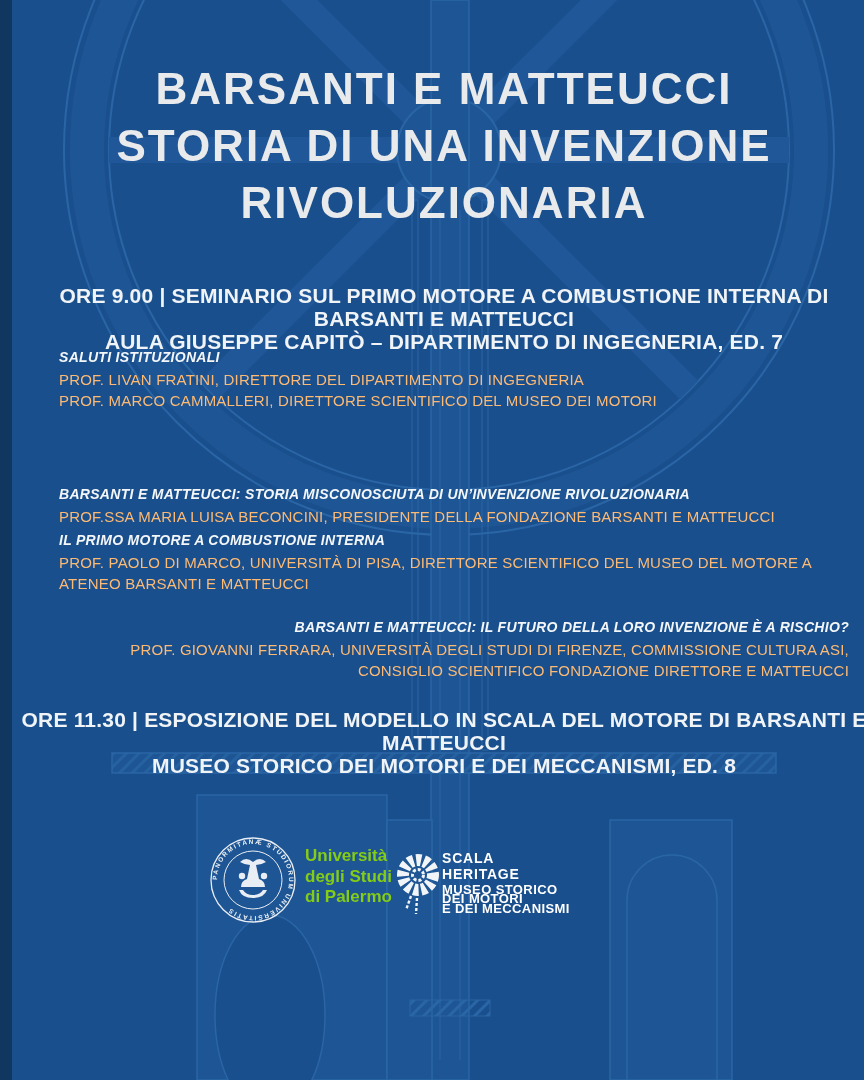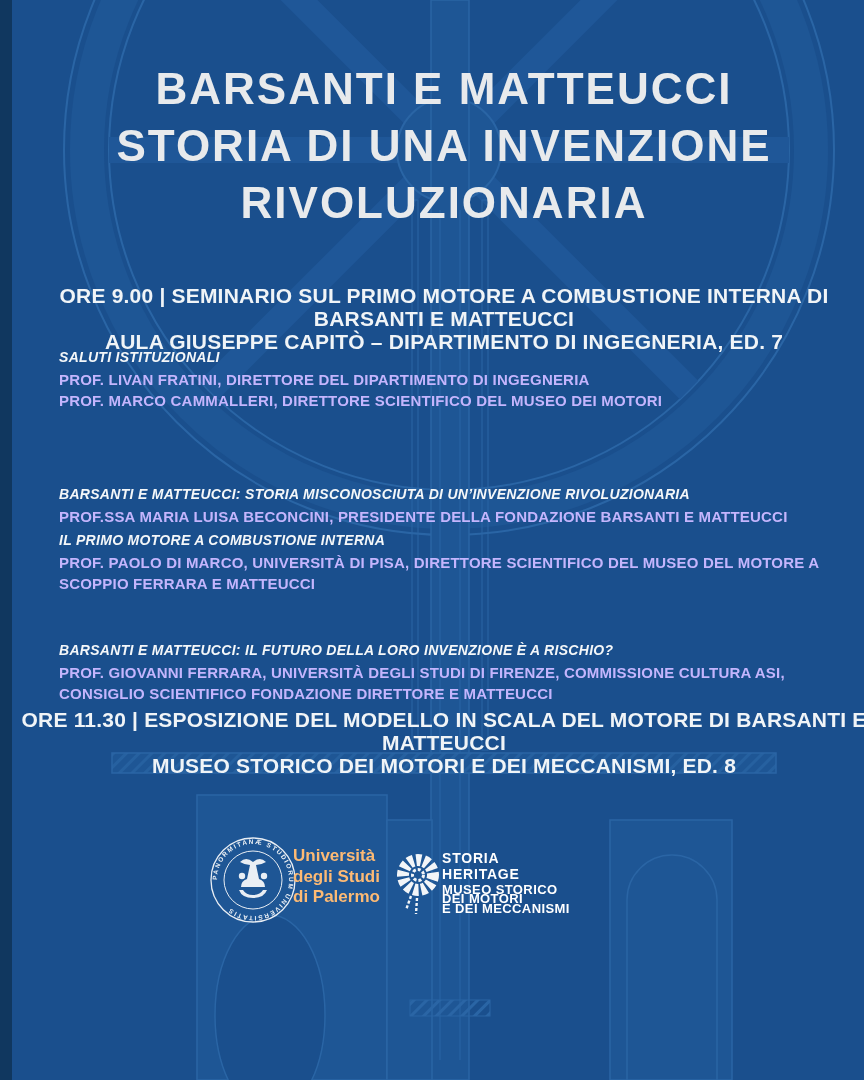--- a/index.html
+++ b/index.html
@@ -19,25 +19,25 @@
   
   .session{
     position:absolute;left:0;width:100%;text-align:center;
     color:#f0f4f7;font-weight:700;font-size:21px;line-height:23px;letter-spacing:.2px;
   }
   .session-1{top:284px;}
   .session-2{top:708px;}
   
   .prog{position:absolute;left:47px;width:790px;}
   .prog-h{color:#f4f7f9;font-weight:700;font-style:italic;font-size:14px;line-height:21.5px;letter-spacing:.3px;}
-  .prog-l{color:#c4b5fd;font-weight:700;font-size:15px;line-height:21.5px;letter-spacing:.2px;}
-  .prog-0{top:347px;} .prog-1{top:427px;} .prog-2{top:484px;} .prog-3{top:530px;} .prog-4{top:640px;}
+  .prog-l{color:#fdba74;font-weight:400;font-size:15px;line-height:21.5px;letter-spacing:.2px;}
+  .prog-0{top:347px;} .prog-1{top:427px;} .prog-2{top:484px;} .prog-3{top:530px;} .prog-4{top:617px;text-align:right;}
   
   .logo{position:absolute;}
-  .unipa-text{left:281px;top:846px;color:#fdba74;font-weight:700;font-size:17px;line-height:20.5px;}
+  .unipa-text{left:293px;top:846px;color:#84cc16;font-weight:700;font-size:17px;line-height:20.5px;}
   .her-text{left:430px;top:851px;color:#ffffff;}
   .her-big{font-weight:700;font-size:14px;line-height:15.5px;letter-spacing:.8px;}
   .her-small{font-weight:700;font-size:13px;line-height:9.3px;letter-spacing:.4px;margin-top:3px;}
 </style>
 </head>
 <body>
 
 <div class="poster">
 
   <svg class="bg-svg" width="864" height="1080" viewBox="0 0 864 1080" aria-hidden="true">
@@ -98,21 +98,21 @@
     <div class="prog-l">PROF. LIVAN FRATINI, DIRETTORE DEL DIPARTIMENTO DI INGEGNERIA</div>
     <div class="prog-l">PROF. MARCO CAMMALLERI, DIRETTORE SCIENTIFICO DEL MUSEO DEI MOTORI</div>
   </div>
   <div class="prog prog-2">
     <div class="prog-h">BARSANTI E MATTEUCCI: STORIA MISCONOSCIUTA DI UN’INVENZIONE RIVOLUZIONARIA</div>
     <div class="prog-l">PROF.SSA MARIA LUISA BECONCINI, PRESIDENTE DELLA FONDAZIONE BARSANTI E MATTEUCCI</div>
   </div>
   <div class="prog prog-3">
     <div class="prog-h">IL PRIMO MOTORE A COMBUSTIONE INTERNA</div>
     <div class="prog-l">PROF. PAOLO DI MARCO, UNIVERSITÀ DI PISA, DIRETTORE SCIENTIFICO DEL MUSEO DEL MOTORE A</div>
-    <div class="prog-l">SCOPPIO FERRARA E MATTEUCCI</div>
+    <div class="prog-l">ATENEO BARSANTI E MATTEUCCI</div>
   </div>
   <div class="prog prog-4">
     <div class="prog-h">BARSANTI E MATTEUCCI: IL FUTURO DELLA LORO INVENZIONE È A RISCHIO?</div>
     <div class="prog-l">PROF. GIOVANNI FERRARA, UNIVERSITÀ DEGLI STUDI DI FIRENZE, COMMISSIONE CULTURA ASI,</div>
     <div class="prog-l">CONSIGLIO SCIENTIFICO FONDAZIONE DIRETTORE E MATTEUCCI</div>
   </div>
 
   <div class="session session-2">
     <div>ORE 11.30 | ESPOSIZIONE DEL MODELLO IN SCALA DEL MOTORE DI BARSANTI E MATTEUCCI</div>
     <div>MUSEO STORICO DEI MOTORI E DEI MECCANISMI, ED. 8</div>
@@ -142,21 +142,21 @@
 
   <svg class="logo" style="left:384px;top:844px" width="44" height="74" viewBox="0 0 44 74">
     <circle cx="22" cy="31" r="15" fill="none" stroke="#f2f5f8" stroke-width="12" stroke-dasharray="5 2.6"></circle>
     <circle cx="22" cy="31" r="5.5" fill="none" stroke="#f2f5f8" stroke-width="3" stroke-dasharray="3 2"></circle>
     <g stroke="#f2f5f8" stroke-width="2.4" stroke-dasharray="3 2">
       <line x1="15" y1="52" x2="10" y2="66"></line>
       <line x1="21" y1="54" x2="20" y2="70"></line>
     </g>
   </svg>
   <div class="logo her-text">
-    <div class="her-big">STORIA</div>
+    <div class="her-big">SCALA</div>
     <div class="her-big">HERITAGE</div>
     <div class="her-small">
       <div>MUSEO STORICO</div>
       <div>DEI MOTORI</div>
       <div>E DEI MECCANISMI</div>
 
   </div>
 
 </div>
 

